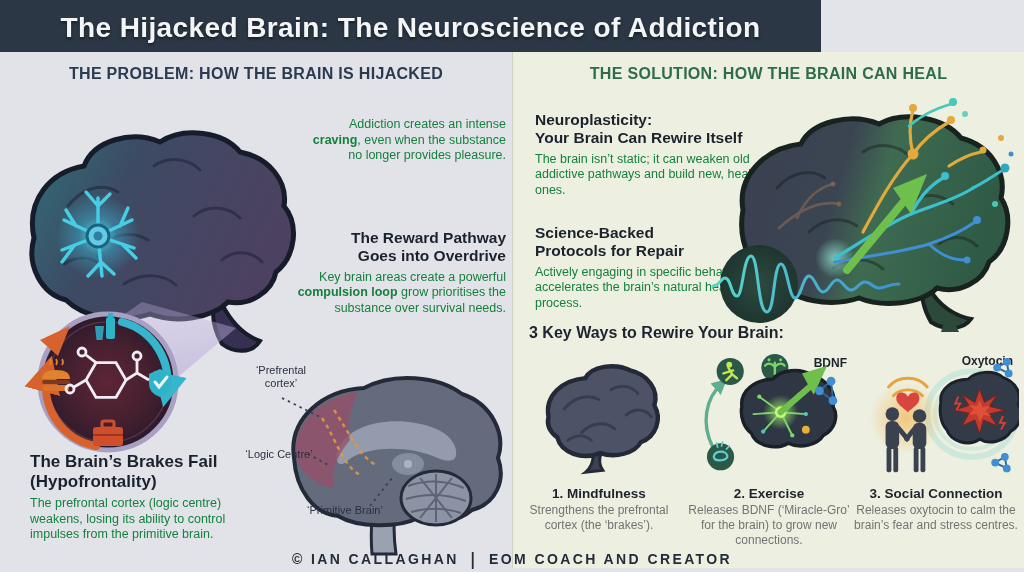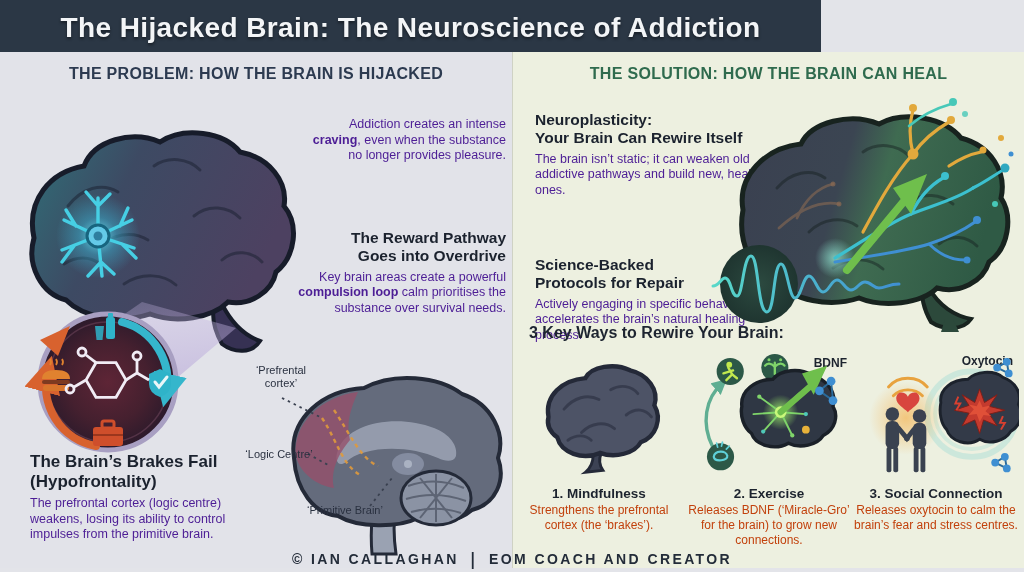--- a/index.html
+++ b/index.html
@@ -12,31 +12,31 @@
   .panel{position:absolute;top:52px;height:516px;width:512px;}
   #panel-problem{left:0;background:#e2e3e9;}
   #panel-solution{left:512px;background:#edf0e0;border-left:1px solid #cfd2c4;box-sizing:border-box;}
   .panel-header{position:absolute;top:13px;left:0;width:100%;text-align:center;
                 font-weight:bold;font-size:16px;letter-spacing:.3px;}
   #panel-problem .panel-header{color:#2c3a50;}
   #panel-solution .panel-header{color:#2f6b4e;}
   .abs{position:absolute;}
   .pre{white-space:pre-line;}
   .h-block{font-weight:bold;color:#1b222e;font-size:15.5px;line-height:1.16;}
-  .b-body{font-size:12.5px;line-height:1.24;color:#4c1d95;margin-top:5px;}
+  .b-body{font-size:12.5px;line-height:1.24;color:#15803d;margin-top:5px;}
   .bold{font-weight:bold;}
   .align-r{text-align:right;}
   .big-h{font-size:17px;}
   .brain-label{font-size:11px;line-height:1.15;color:#2a3140;text-align:center;}
   .keyways{font-weight:bold;font-size:16px;color:#1d2430;}
   .way{position:absolute;}
   .way-art{height:128px;position:relative;}
   .way-art svg{display:block;margin:0 auto;}
   .way-title{font-weight:bold;font-size:13.5px;text-align:center;color:#1c232e;margin-top:4px;}
-  .way-body{font-size:12px;text-align:center;line-height:1.25;color:#c2410c;margin-top:2px;}
+  .way-body{font-size:12px;text-align:center;line-height:1.25;color:#737373;margin-top:2px;}
   .mini-label{position:absolute;font-weight:bold;font-size:12px;color:#1c232e;}
   .footer{position:absolute;left:0;bottom:5px;width:1024px;text-align:center;
           font-size:14px;font-weight:600;letter-spacing:2.4px;color:#232c39;}
   .footer .div{display:inline-block;margin:0 12px;transform:scaleY(1.3);}
 </style>
 </head>
 <body>
 
 <div id="root">
 
@@ -139,21 +139,21 @@
       </g>
     </svg>
 
     <div class="abs align-r" style="left:300px;top:60px;width:206px;">
       <div class="b-body"><span>Addiction creates an intense </span><span class="bold">craving</span><span>, even when the substance no longer provides pleasure.</span></div>
     </div>
 
     <div class="abs align-r" style="left:296px;top:177px;width:210px;">
       <div class="h-block pre">The Reward Pathway
 Goes into Overdrive</div>
-      <div class="b-body"><span>Key brain areas create a powerful </span><span class="bold">compulsion loop</span><span> calm prioritises the substance over survival needs.</span></div>
+      <div class="b-body"><span>Key brain areas create a powerful </span><span class="bold">compulsion loop</span><span> grow prioritises the substance over survival needs.</span></div>
     </div>
 
     <svg class="abs" style="left:238px;top:306px;" width="272" height="200" viewBox="0 0 272 200">
       <path d="M138,128 C134,150 132,172 134,196 L158,196 C154,168 156,150 162,134 Z" fill="#9aa2b2" stroke="#242a38" stroke-width="3"></path>
       <path d="M56,100 C50,60 86,32 126,30 C156,14 200,18 224,36 C254,46 268,76 260,100 C268,122 258,146 234,152 C220,164 196,168 180,160 C160,170 120,170 100,158 C76,156 58,132 56,100 Z" fill="#646b7c" stroke="#242a38" stroke-width="4"></path>
       <g>
         <ellipse cx="198" cy="140" rx="35" ry="27" fill="#8b93a4" stroke="#242a38" stroke-width="3"></ellipse>
         <g stroke="#5d6474" stroke-width="2" fill="none">
           <path d="M170,128 Q198,118 226,130"></path>
             <path d="M168,141 Q198,132 228,143"></path>
@@ -191,21 +191,21 @@
 
   <div class="panel" id="panel-solution">
     <div class="panel-header">THE SOLUTION: HOW THE BRAIN CAN HEAL</div>
 
     <div class="abs" style="left:22px;top:59px;width:242px;">
       <div class="h-block pre">Neuroplasticity:
 Your Brain Can Rewire Itself</div>
       <div class="b-body">The brain isn’t static; it can weaken old addictive pathways and build new, healthy ones.</div>
     </div>
 
-    <div class="abs" style="left:22px;top:172px;width:228px;margin-top:32px;">
+    <div class="abs" style="left:22px;top:172px;width:228px;">
       <div class="h-block pre">Science-Backed
 Protocols for Repair</div>
       <div class="b-body">Actively engaging in specific behaviours accelerates the brain’s natural healing process.</div>
     </div>
 
     <svg class="abs" style="left:200px;top:40px;" width="310" height="240" viewBox="0 0 310 240">
       <defs>
         <linearGradient id="gBrainR" x1="0" y1="0" x2="1" y2="0.2">
           <stop offset="0" stop-color="#3a4050"></stop>
             <stop offset="0.42" stop-color="#3b4552"></stop>

